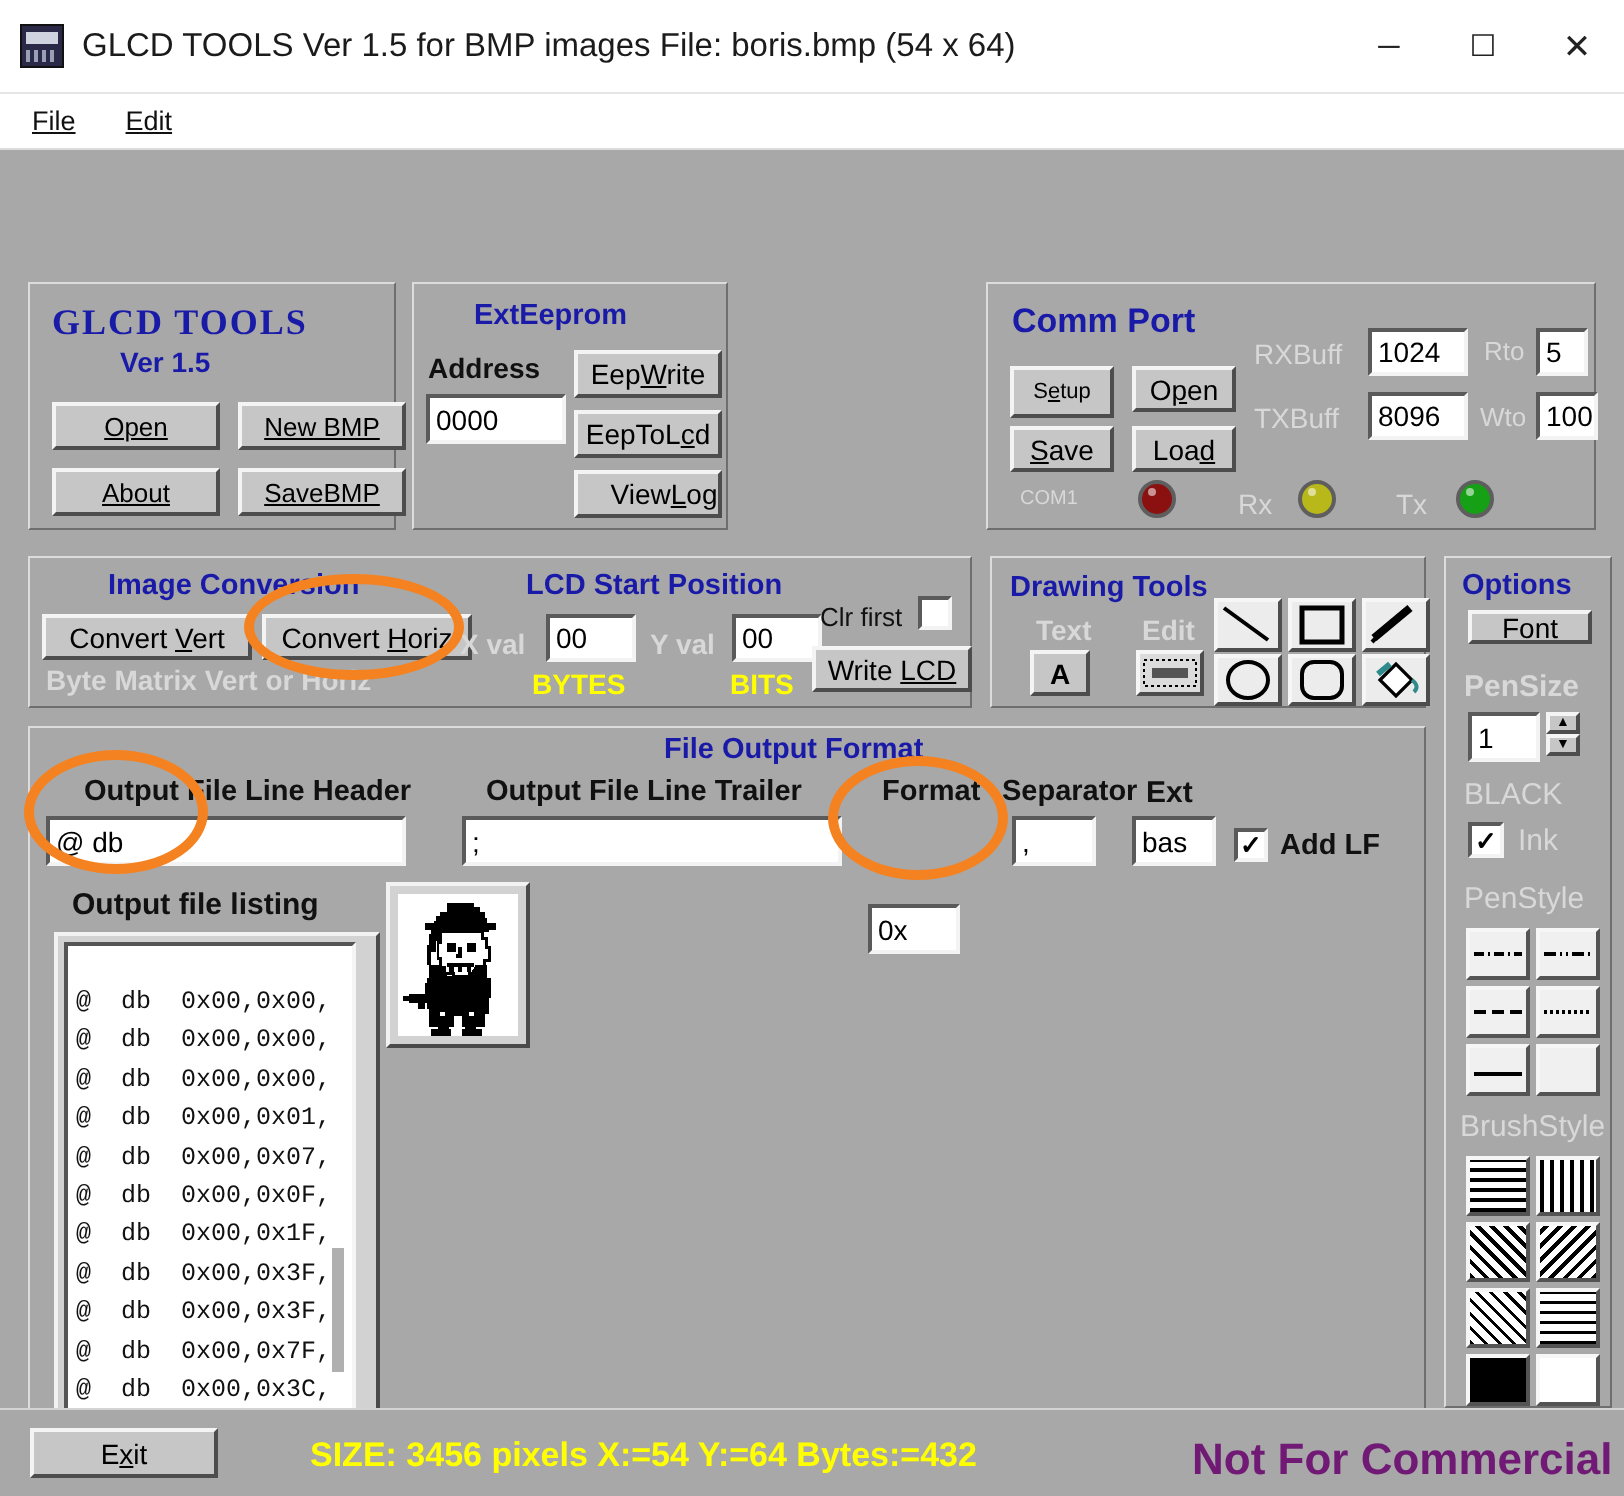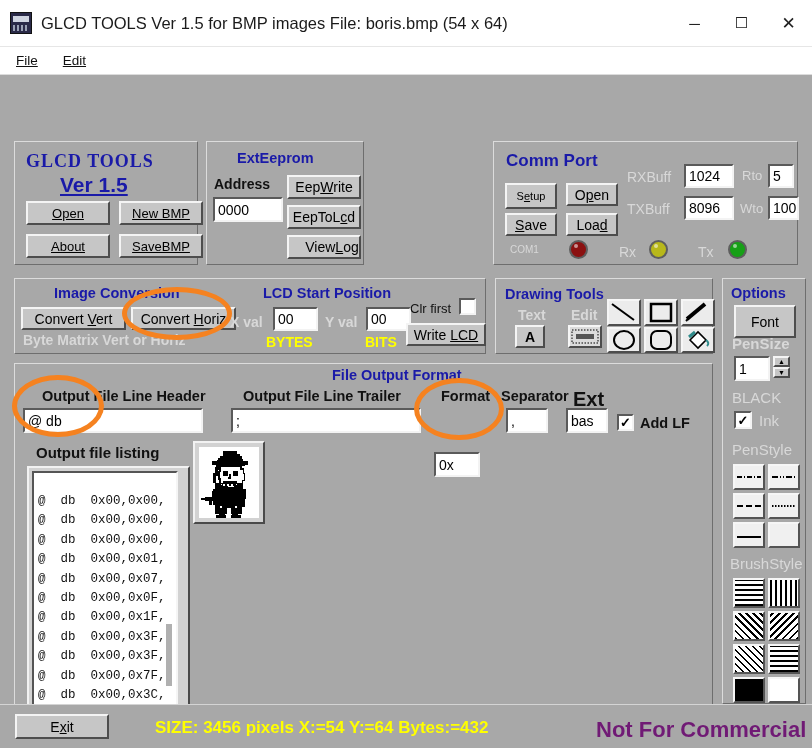--- a/index.html
+++ b/index.html
@@ -106,21 +106,21 @@
 
 <div class="menubar">
   <div class="menu-item"><u>File</u></div>
   <div class="menu-item"><u>Edit</u></div>
 </div>
 
 <div class="client">
 
   <div class="group" style="left:14px;top:66px;width:184px;height:124px;">
     <div class="lbl hd" style="left:11px;top:10px;font-size:18px;font-family:'Liberation Serif',serif;letter-spacing:1px;">GLCD  TOOLS</div>
-    <div class="lbl hd" style="left:45px;top:32px;font-size:21px;text-decoration:underline;">Ver 1.5</div>
+    <div class="lbl hd" style="left:45px;top:32px;font-size:14px;">Ver 1.5</div>
     <div class="btn" style="left:11px;top:59px;width:84px;height:24px;">
         <span><u>Open</u></span>
       </div>
     <div class="btn" style="left:104px;top:59px;width:84px;height:24px;">
         <span><u>New BMP</u></span>
       </div>
     <div class="btn" style="left:11px;top:92px;width:84px;height:24px;">
         <span><u>About</u></span>
       </div>
     <div class="btn" style="left:104px;top:92px;width:84px;height:24px;">
@@ -245,21 +245,21 @@
       <svg width="30" height="22" viewBox="0 0 30 22">
           <path d="M7 11 L15 3 L23 11 L15 19 Z" fill="#fff" stroke="#000" stroke-width="1.6"></path>
           <path d="M6 8 L12 3" stroke="#2f8b8b" stroke-width="3"></path>
           <path d="M23 11 q4 3 1 6" stroke="#2f8b8b" stroke-width="2" fill="none"></path>
         </svg>
     </div>
   </div>
 
   <div class="group" style="left:722px;top:203px;width:84px;height:426px;">
     <div class="lbl hd" style="left:8px;top:7px;">Options</div>
-    <div class="btn" style="left:11px;top:26px;width:62px;height:33px;font-size:14px;">
+    <div class="btn" style="left:11px;top:26px;width:62px;height:17px;font-size:14px;">
         <span>Font</span>
       </div>
     <div class="lbl b gray" style="left:9px;top:57px;font-size:15px;">PenSize</div>
     <div class="fld" style="left:11px;top:77px;width:36px;height:25px;font-size:14px;">1</div>
     <div class="spin" style="left:50px;top:77px;">
       <div class="half">▲</div>
       <div class="half">▼</div>
     </div>
     <div class="lbl gray" style="left:9px;top:111px;font-size:15px;">BLACK</div>
     <div class="chk" style="left:11px;top:132px;width:18px;height:18px;font-weight:bold;">✓</div>
@@ -330,21 +330,21 @@
 
     <div class="lbl b" style="left:228px;top:25px;font-size:14.5px;">Output File Line Trailer</div>
     <div class="fld" style="left:216px;top:44px;width:190px;height:25px;font-size:14px;">;</div>
 
     <div class="lbl b" style="left:426px;top:25px;font-size:14.5px;">Format</div>
     <div class="fld" style="left:419px;top:44px;width:46px;height:25px;font-size:14px;margin-top:44px;">0x</div>
 
     <div class="lbl b" style="left:486px;top:25px;font-size:14.5px;">Separator</div>
     <div class="fld" style="left:491px;top:44px;width:42px;height:25px;font-size:14px;">,</div>
 
-    <div class="lbl b" style="left:558px;top:25px;font-size:20px;">Ext</div>
+    <div class="lbl b" style="left:558px;top:25px;font-size:15px;">Ext</div>
     <div class="fld" style="left:551px;top:44px;width:42px;height:25px;font-size:14px;">bas</div>
 
     <div class="chk" style="left:602px;top:50px;width:17px;height:17px;font-weight:bold;">✓</div>
     <div class="lbl b" style="left:625px;top:52px;font-size:14.5px;">Add LF</div>
 
     <div class="lbl b" style="left:21px;top:81px;font-size:15px;text-align:right;">Output file listing</div>
 
     <div class="outset" style="position:absolute;left:12px;top:102px;width:163px;height:280px;background:#d2d2d2;"></div>
     <div class="inset" style="position:absolute;left:17px;top:107px;width:146px;height:257px;">
       <div class="listing" id="listing-text" style="left:4px;top:19px;">@  db  0x00,0x00,

